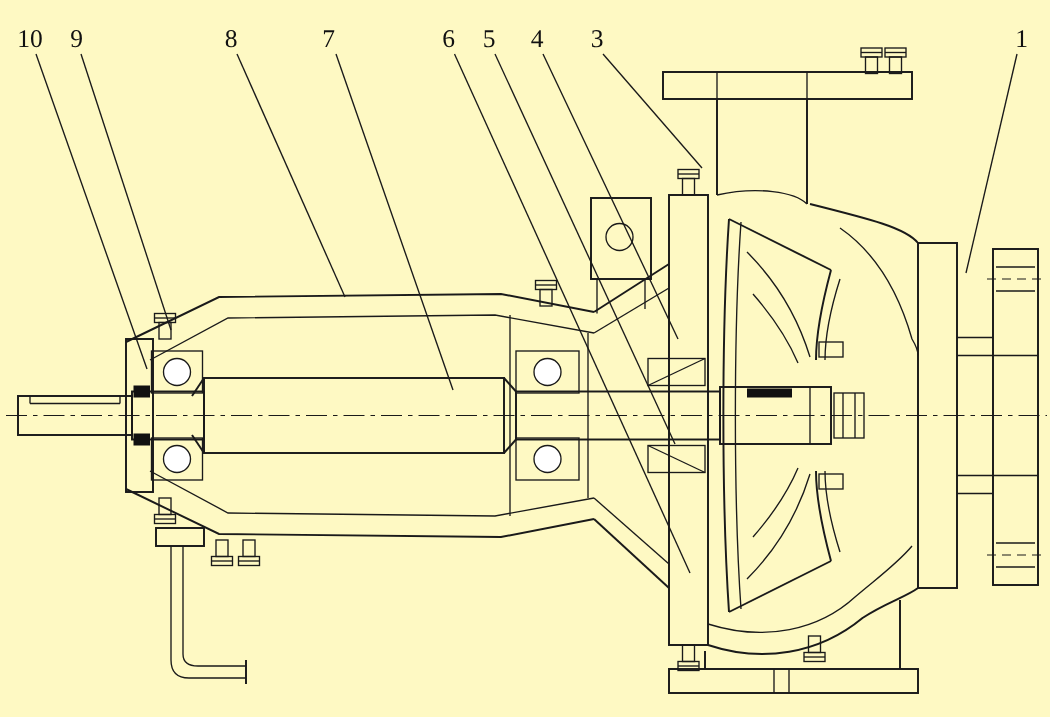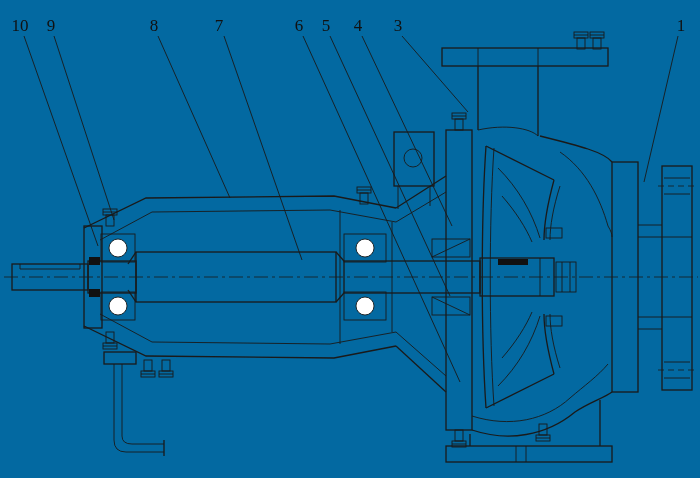--- a/index.html
+++ b/index.html
@@ -1,16 +1,16 @@
 <!DOCTYPE html>
 <html><head>
 <meta charset="utf-8">
 <style>
   html,body{margin:0;padding:0;background:#fff;}
-  #stage{position:relative;width:700px;height:478px;background:#0369a1;overflow:hidden;}
+  #stage{position:relative;width:700px;height:478px;background:#fef9c3;overflow:hidden;}
   svg{display:block;}
   .callout-text{font-family:"Liberation Serif", serif;font-size:17px;fill:#111;}
   .thin{stroke-width:0.9;}
   .main{stroke-width:1.3;}
   .dashdot{stroke-width:0.8;stroke-dasharray:14 4 3 4;}
   .holedash{stroke-width:0.8;stroke-dasharray:6 4;}
   .blackfill{fill:#111;stroke:none;}
   .whitefill{fill:#fff;}
 </style>
 </head>

